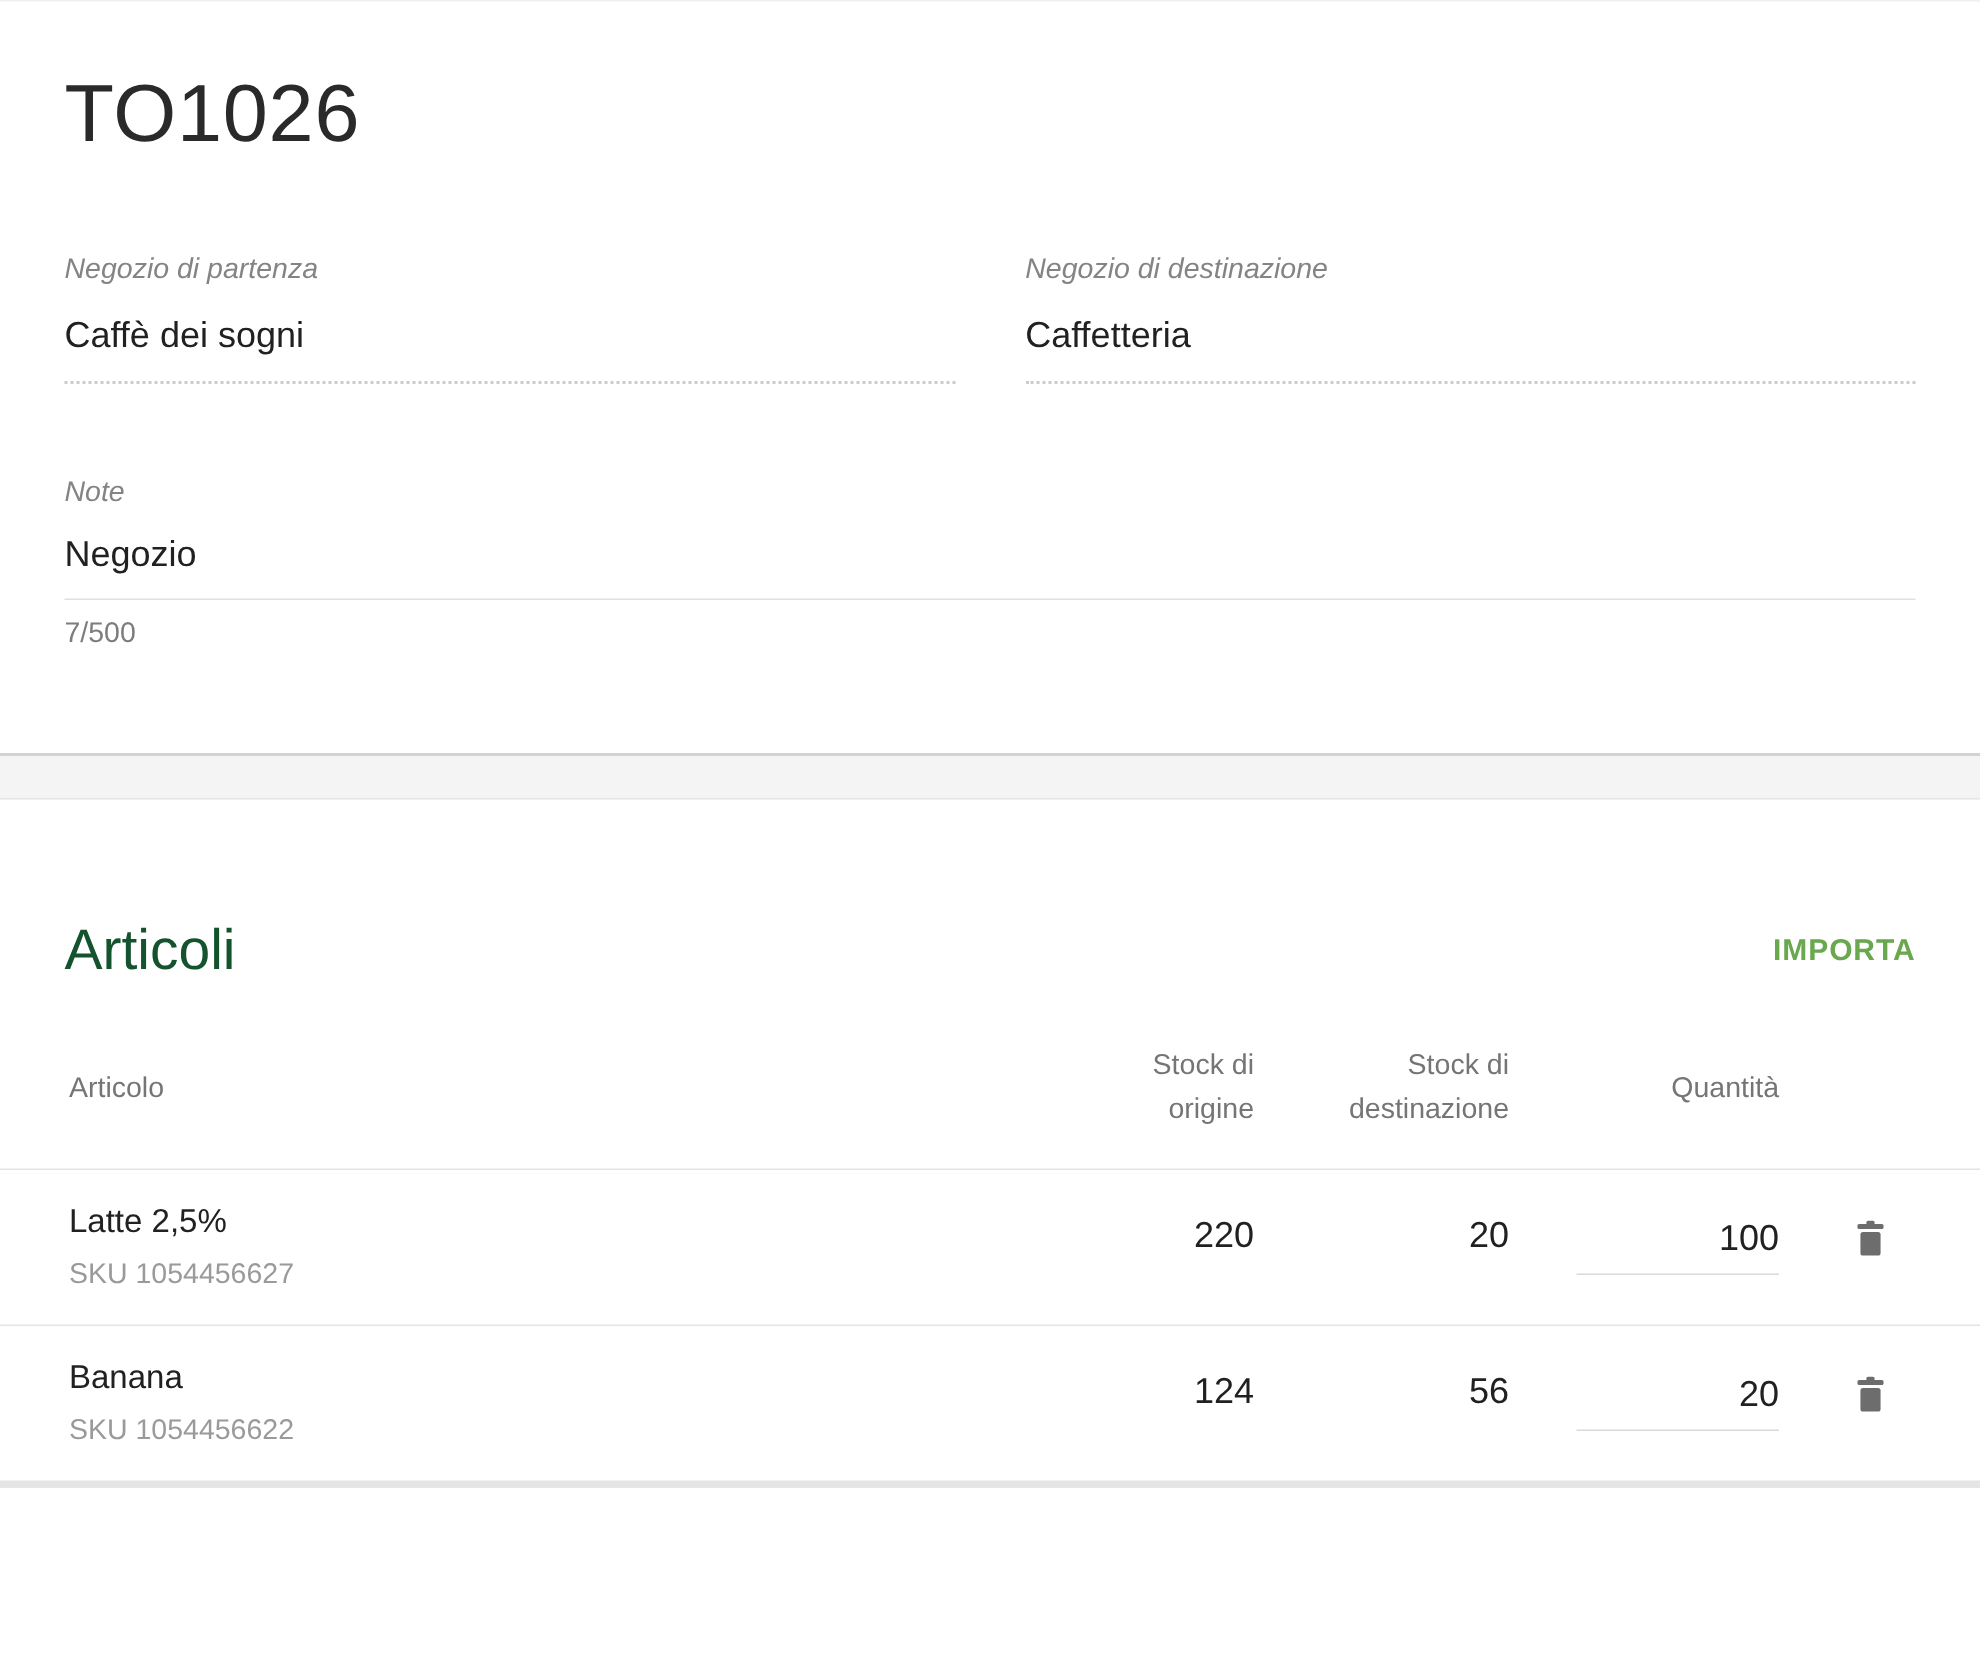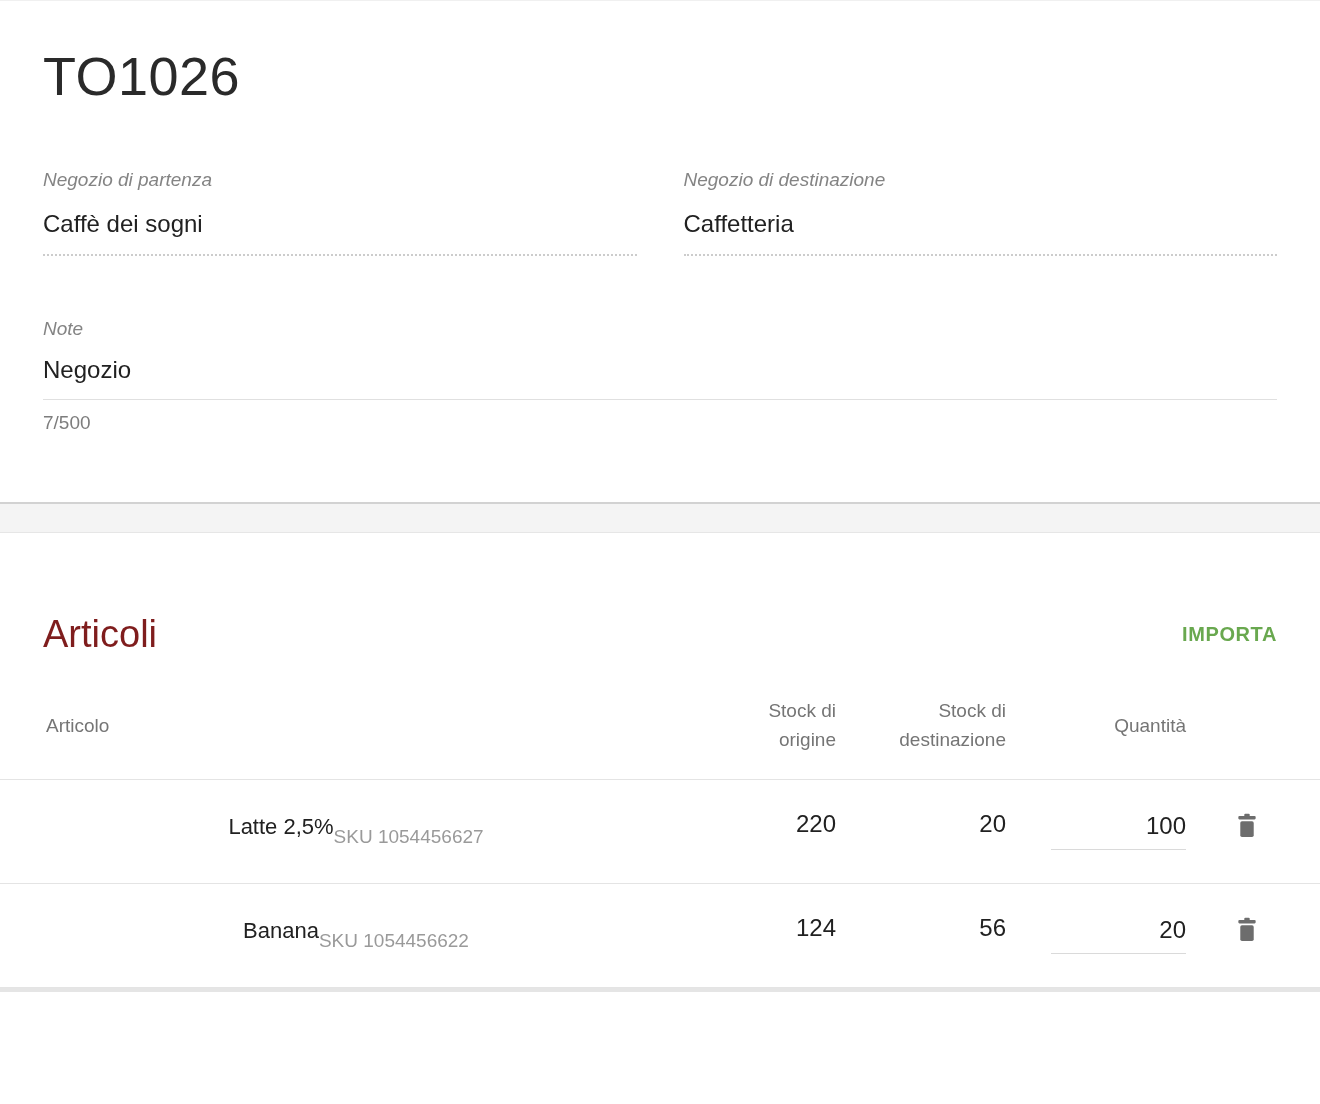--- a/index.html
+++ b/index.html
@@ -52,21 +52,21 @@
     height: 31px; background: #f4f4f4;
     border-top: 2px solid #d2d2d2; border-bottom: 1px solid #e6e6e6;
   }
 
   
   .card-bottom { background: #fff; flex: 1; padding: 0; }
   .items-header {
     display: flex; align-items: center; justify-content: space-between;
     padding: 44px 43px 0 43px;
   }
-  .items-title { font-size: 38px; font-weight: 400; color: #7f1d1d; }
+  .items-title { font-size: 38px; font-weight: 400; color: #14532d; }
   .import-btn {
     background: none; border: none; cursor: pointer;
     font-family: "Liberation Sans", sans-serif;
     font-size: 20px; font-weight: 700; letter-spacing: 0.6px;
   }
 
   .items-table { margin-top: 14px; }
   .trow {
     display: grid;
     grid-template-columns: 1fr 170px 170px 180px 90px;
@@ -74,21 +74,21 @@
     padding-left: 46px; padding-right: 44px;
   }
   .thead { border-bottom: 1px solid #e4e4e4; padding-top: 26px; padding-bottom: 24px; }
   .th { font-size: 19px; color: #757575; line-height: 1.55; }
   .th-num { text-align: right; }
   .th-num span { display: inline-block; text-align: right; }
   .th-origine span { max-width: 95px; }
   .th-dest span { max-width: 145px; }
 
   .tbody-row { border-bottom: 1px solid #e4e4e4; height: 104px; }
-  .cell-article { display: flex; flex-direction: row; justify-content: center; }
+  .cell-article { display: flex; flex-direction: column; justify-content: center; }
   .item-name { font-size: 22px; color: #212121; }
   .item-sku { font-size: 19px; color: #9a9a9a; margin-top: 12px; }
   .cell-num { text-align: right; font-size: 24px; color: #212121; padding-bottom: 14px; }
   .cell-qty { display: flex; justify-content: flex-end; }
   .qty-input-wrap { width: 135px; }
   .qty-input-wrap input {
     width: 135px; border: none; outline: none; background: transparent;
     border-bottom: 1px solid #dadada;
     font-family: "Liberation Sans", sans-serif;
     font-size: 24px; color: #212121; text-align: right;

